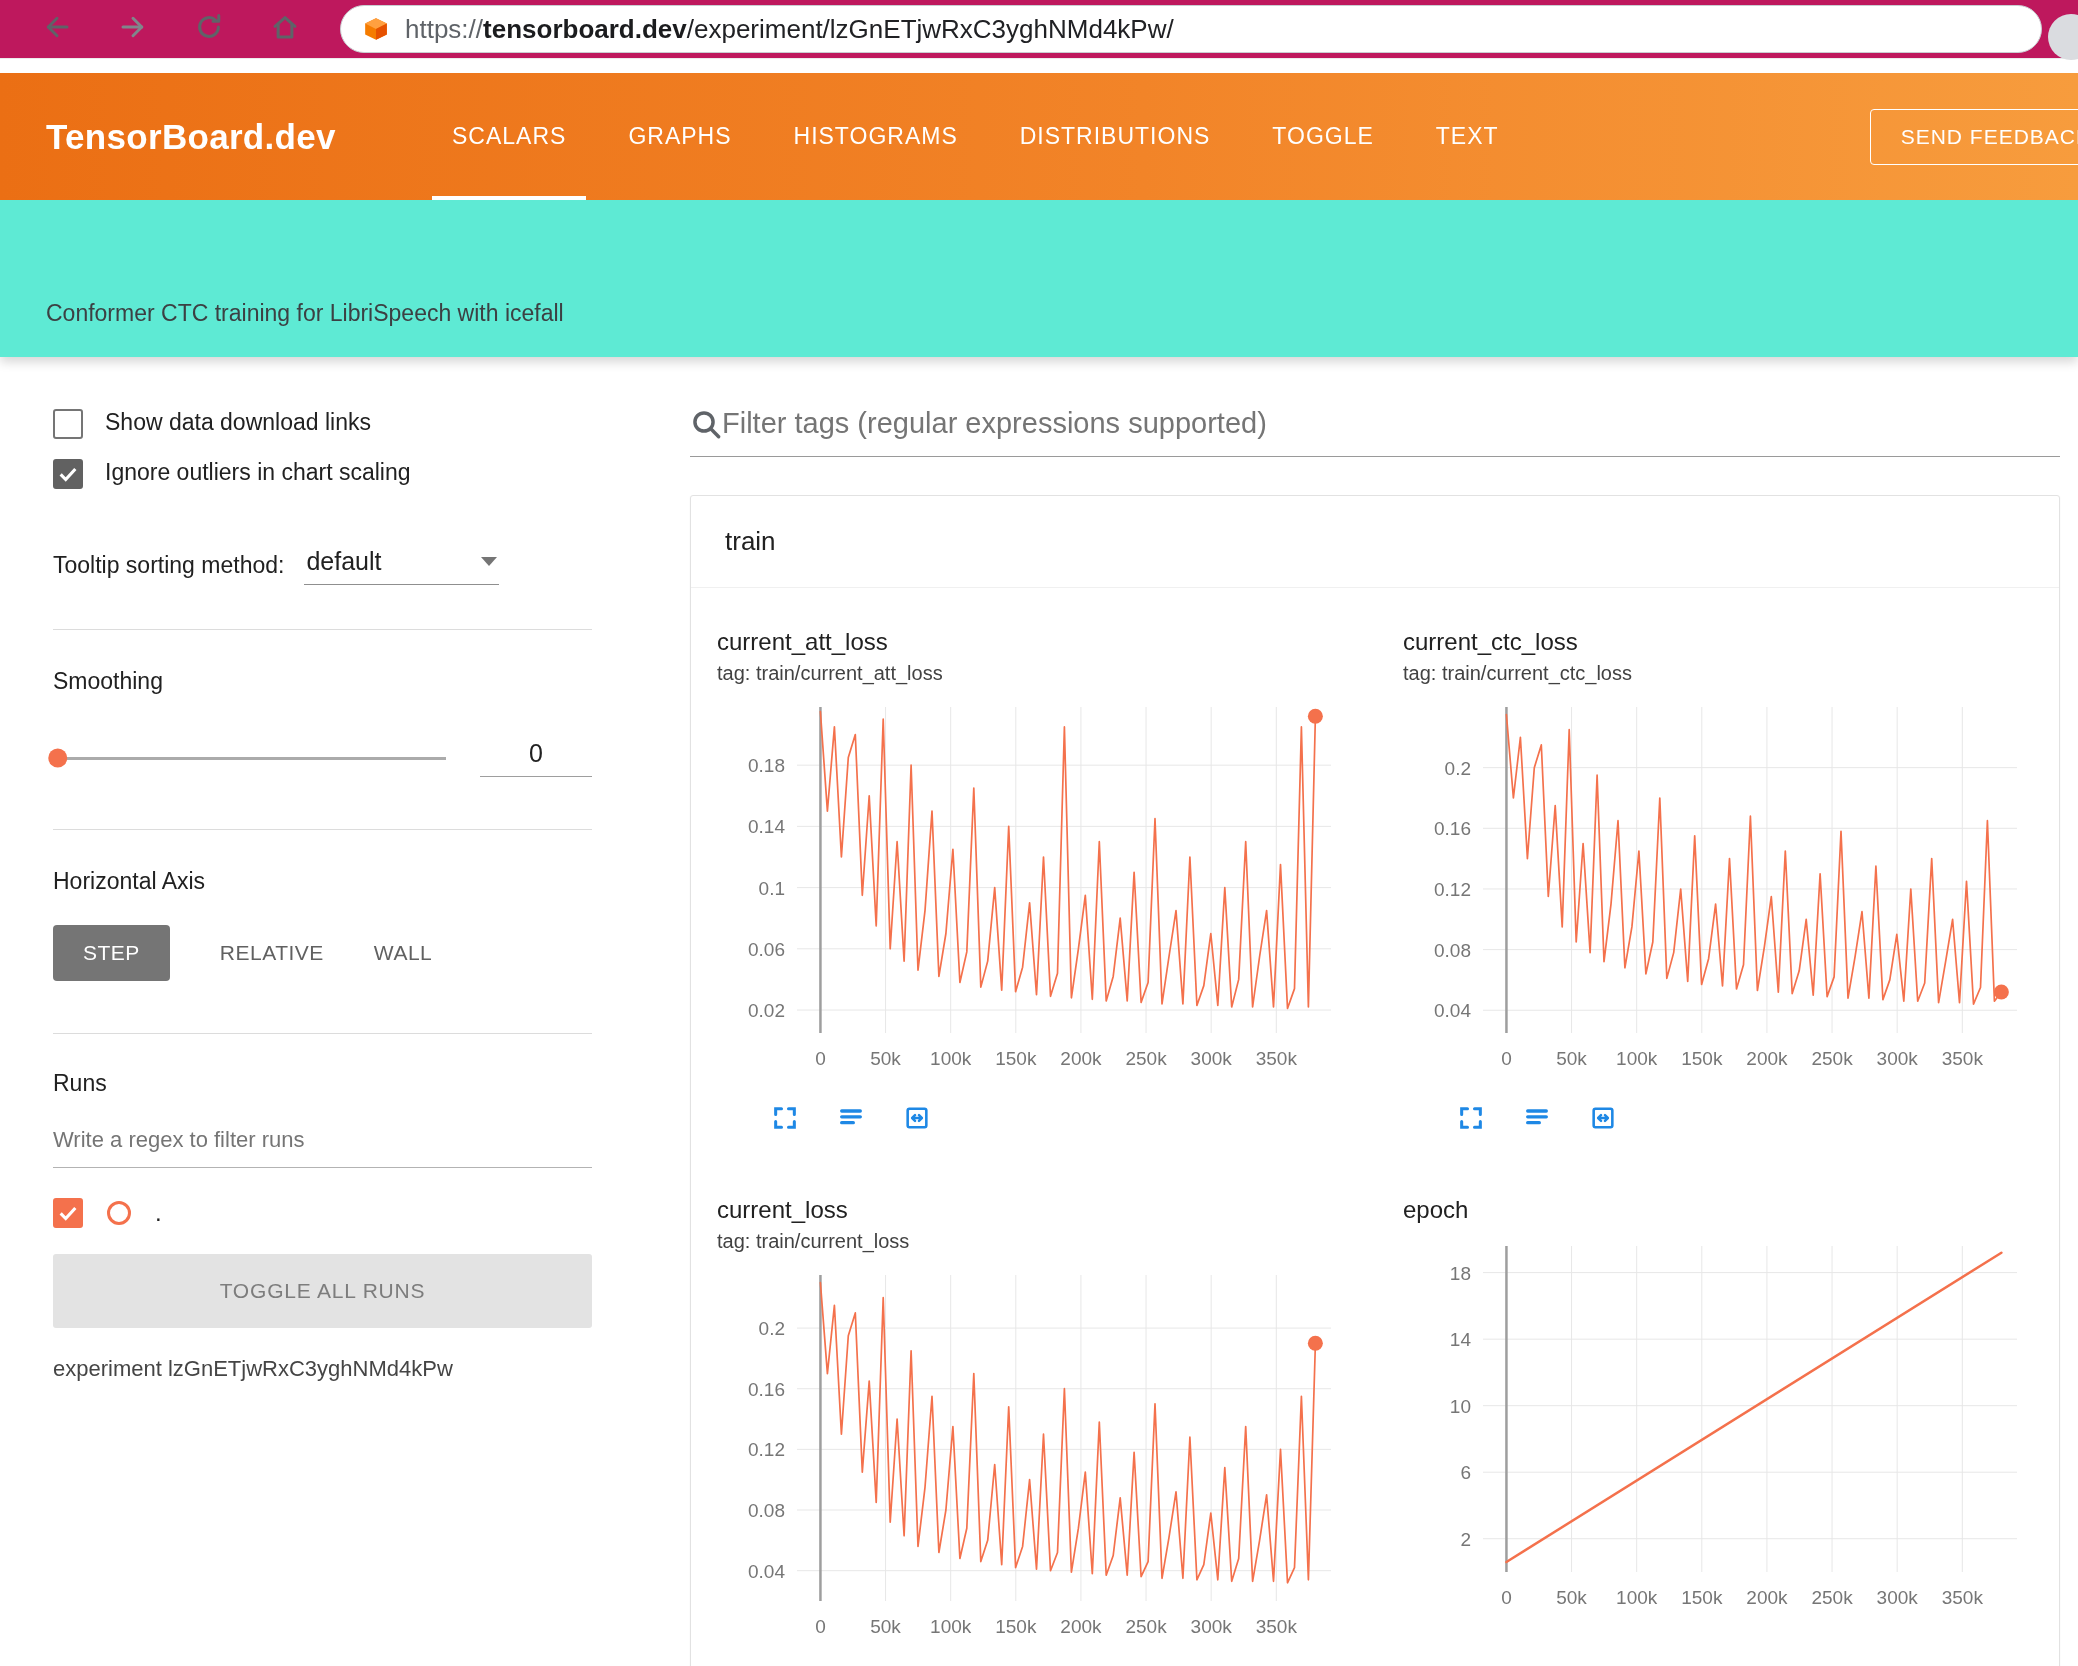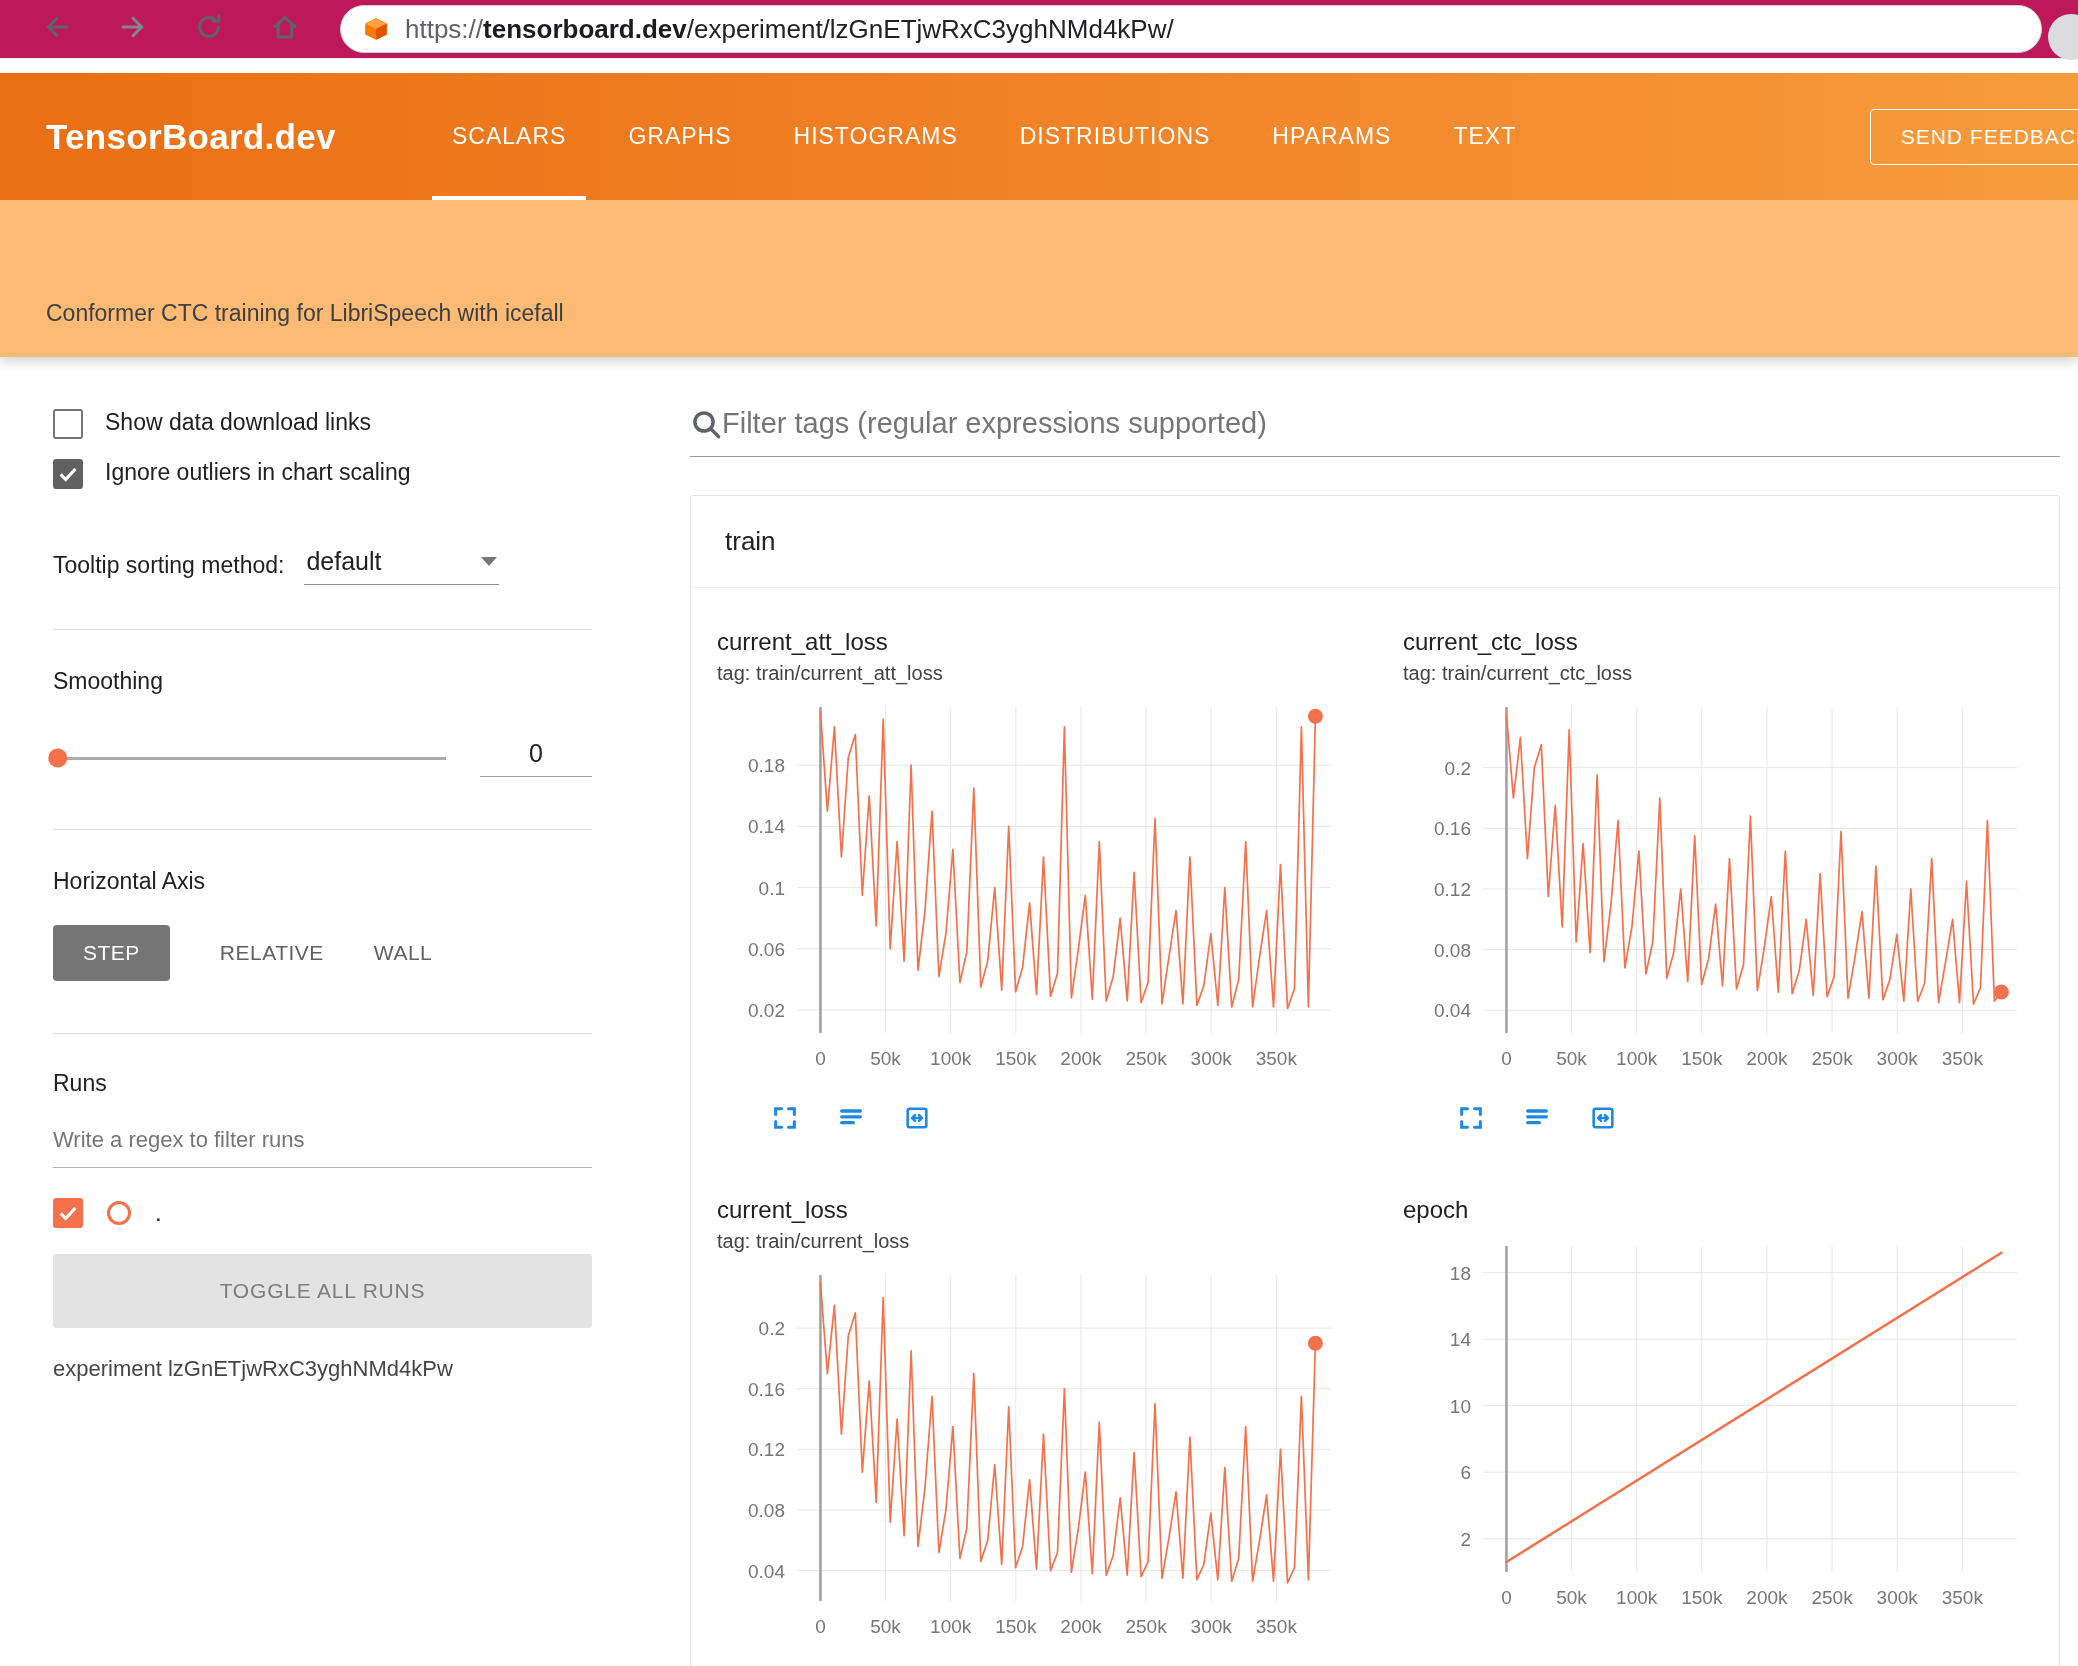--- a/index.html
+++ b/index.html
@@ -24,21 +24,21 @@
     font-size:35px;font-weight:700;color:#fff;letter-spacing:.3px}
   .tabs{position:absolute;left:452px;top:0;bottom:0;display:flex;gap:62px}
   .tab{display:flex;align-items:center;font-size:23px;font-weight:500;color:#fff;
     letter-spacing:1px;position:relative;cursor:pointer}
   .tab.active::after{content:"";position:absolute;left:-20px;right:-20px;bottom:0;height:4px;background:#fff}
   .feedback-btn{position:absolute;right:-44px;top:50%;transform:translateY(-50%);
     border:1.6px solid #fff;border-radius:4px;background:transparent;color:#fff;
     font-size:21px;font-weight:500;letter-spacing:1px;padding:15px 30px;font-family:inherit}
 
   
-  .subtitle-band{position:absolute;top:200px;left:0;right:0;height:157px;background:#fdba74;
+  .subtitle-band{position:absolute;top:200px;left:0;right:0;height:157px;background:#5eead4;
     box-shadow:0 5px 10px rgba(0,0,0,.16);display:flex;align-items:flex-end;
     padding:0 0 30px 46px;z-index:10}
   .subtitle{font-size:23px;color:#3c4043}
 
   
   .content{position:absolute;top:357px;left:0;right:0;bottom:0;display:flex;background:#fff;overflow:hidden}
   aside{flex:0 0 645px;width:645px;padding:52px 53px 0 53px}
   main{flex:1;padding:50px 18px 0 45px;overflow:hidden;min-width:0}
 
   
@@ -144,21 +144,21 @@
   <div class="browser-avatar"></div>
 </div>
 
 <header class="app-header">
   <div class="brand">TensorBoard.dev</div>
   <nav class="tabs">
     <div class="tab active">SCALARS</div>
     <div class="tab">GRAPHS</div>
     <div class="tab">HISTOGRAMS</div>
     <div class="tab">DISTRIBUTIONS</div>
-    <div class="tab">HPARAMS</div>
+    <div class="tab">TOGGLE</div>
     <div class="tab">TEXT</div>
   </nav>
   <button class="feedback-btn">SEND FEEDBACK</button>
 </header>
 
 <div class="subtitle-band">
   <span class="subtitle">Conformer CTC training for LibriSpeech with icefall</span>
 </div>
 
 <div class="content">

